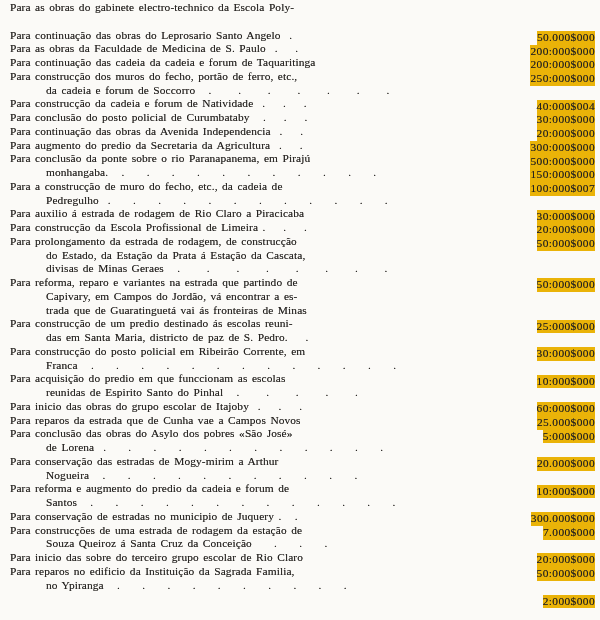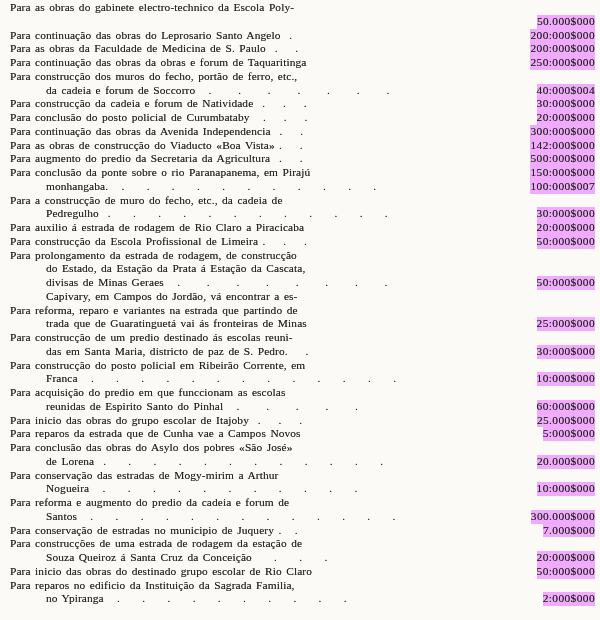--- a/index.html
+++ b/index.html
@@ -29,62 +29,59 @@
     position: relative;
     white-space: pre;
     height: 13.75px;
     overflow: visible;
   }
   .line.cont { padding-left: 36px; }
   .txt { display: inline-block; }
   .amount {
     position: absolute;
     right: 0;
-    top: 0;
+    top: 16px;
     white-space: nowrap;
     word-spacing: 0;
     letter-spacing: 0.4px;
-    background: #f0abfc;
+    background: #eab308;
   }
   
   .page { text-shadow: 0 0 0.4px rgba(40,35,30,0.55); }
 </style>
 </head>
 <body>
 
 <div class="page">
   <div class="list">
       <div class="item">
         <div class="line"><span class="txt">Para as obras do gabinete electro-technico da Escola Poly-</span></div>
         <div class="line cont"><span class="amount">50.000$000</span></div>
       </div>
       <div class="item">
         <div class="line"><span class="txt">Para continuação das obras do Leprosario Santo Angelo  .</span><span class="amount">200:000$000</span></div>
       </div>
       <div class="item">
         <div class="line"><span class="txt">Para as obras da Faculdade de Medicina de S. Paulo  .    .</span><span class="amount">200:000$000</span></div>
       </div>
       <div class="item">
-        <div class="line"><span class="txt">Para continuação das obras da obras e forum de Taquaritinga</span><span class="amount">250:000$000</span></div>
+        <div class="line"><span class="txt">Para continuação das cadeia da cadeia e forum de Taquaritinga</span><span class="amount">250:000$000</span></div>
       </div>
       <div class="item">
         <div class="line"><span class="txt">Para construcção dos muros do fecho, portão de ferro, etc.,</span></div>
         <div class="line cont"><span class="txt">da cadeia e forum de Soccorro   .      .      .      .      .      .      .</span><span class="amount">40:000$004</span></div>
       </div>
       <div class="item">
         <div class="line"><span class="txt">Para construcção da cadeia e forum de Natividade  .    .    .</span><span class="amount">30:000$000</span></div>
       </div>
       <div class="item">
         <div class="line"><span class="txt">Para conclusão do posto policial de Curumbataby   .    .    .</span><span class="amount">20:000$000</span></div>
       </div>
       <div class="item">
         <div class="line"><span class="txt">Para continuação das obras da Avenida Independencia  .    .</span><span class="amount">300:000$000</span></div>
-      </div>
-      <div class="item">
-        <div class="line"><span class="txt">Para as obras de construcção do Viaducto «Boa Vista» .    .</span><span class="amount">142:000$000</span></div>
       </div>
       <div class="item">
         <div class="line"><span class="txt">Para augmento do predio da Secretaria da Agricultura  .    .</span><span class="amount">500:000$000</span></div>
       </div>
       <div class="item">
         <div class="line"><span class="txt">Para conclusão da ponte sobre o rio Paranapanema, em Pirajú</span><span class="amount">150:000$000</span></div>
       </div>
       <div class="item">
         <div class="line cont"><span class="txt">monhangaba.   .     .     .     .     .     .     .     .     .     .     .</span><span class="amount">100:000$007</span></div>
       </div>
@@ -97,22 +94,22 @@
       </div>
       <div class="item">
         <div class="line"><span class="txt">Para construcção da Escola Profissional de Limeira .    .    .</span><span class="amount">50:000$000</span></div>
       </div>
       <div class="item">
         <div class="line"><span class="txt">Para prolongamento da estrada de rodagem, de construcção</span></div>
         <div class="line cont"><span class="txt">do Estado, da Estação da Prata á Estação da Cascata,</span></div>
         <div class="line cont"><span class="txt">divisas de Minas Geraes   .      .      .      .      .      .      .      .</span><span class="amount">50:000$000</span></div>
       </div>
       <div class="item">
+        <div class="line"><span class="txt">Para reforma, reparo e variantes na estrada que partindo de</span></div>
         <div class="line cont"><span class="txt">Capivary, em Campos do Jordão, vá encontrar a es-</span></div>
-        <div class="line"><span class="txt">Para reforma, reparo e variantes na estrada que partindo de</span></div>
         <div class="line cont"><span class="txt">trada que de Guaratinguetá vai ás fronteiras de Minas</span><span class="amount">25:000$000</span></div>
       </div>
       <div class="item">
         <div class="line"><span class="txt">Para construcção de um predio destinado ás escolas reuni-</span></div>
         <div class="line cont"><span class="txt">das em Santa Maria, districto de paz de S. Pedro.    .</span><span class="amount">30:000$000</span></div>
       </div>
       <div class="item">
         <div class="line"><span class="txt">Para construcção do posto policial em Ribeirão Corrente, em</span></div>
         <div class="line cont"><span class="txt">Franca   .     .     .     .     .     .     .     .     .     .     .     .     .</span><span class="amount">10:000$000</span></div>
       </div>
@@ -139,20 +136,20 @@
         <div class="line cont"><span class="txt">Santos   .     .     .     .     .     .     .     .     .     .     .     .     .</span><span class="amount">300.000$000</span></div>
       </div>
       <div class="item">
         <div class="line"><span class="txt">Para conservação de estradas no municipio de Juquery .   .</span><span class="amount">7.000$000</span></div>
       </div>
       <div class="item">
         <div class="line"><span class="txt">Para construcções de uma estrada de rodagem da estação de</span></div>
         <div class="line cont"><span class="txt">Souza Queiroz á Santa Cruz da Conceição     .     .     .</span><span class="amount">20:000$000</span></div>
       </div>
       <div class="item">
-        <div class="line"><span class="txt">Para inicio das obras do destinado grupo escolar de Rio Claro</span><span class="amount">50:000$000</span></div>
+        <div class="line"><span class="txt">Para inicio das sobre do terceiro grupo escolar de Rio Claro</span><span class="amount">50:000$000</span></div>
       </div>
       <div class="item">
         <div class="line"><span class="txt">Para reparos no edificio da Instituição da Sagrada Familia,</span></div>
         <div class="line cont"><span class="txt">no Ypiranga   .     .     .     .     .     .     .     .     .     .</span><span class="amount">2:000$000</span></div>
       </div>
     </div>
 </div>
 
 </body></html>

